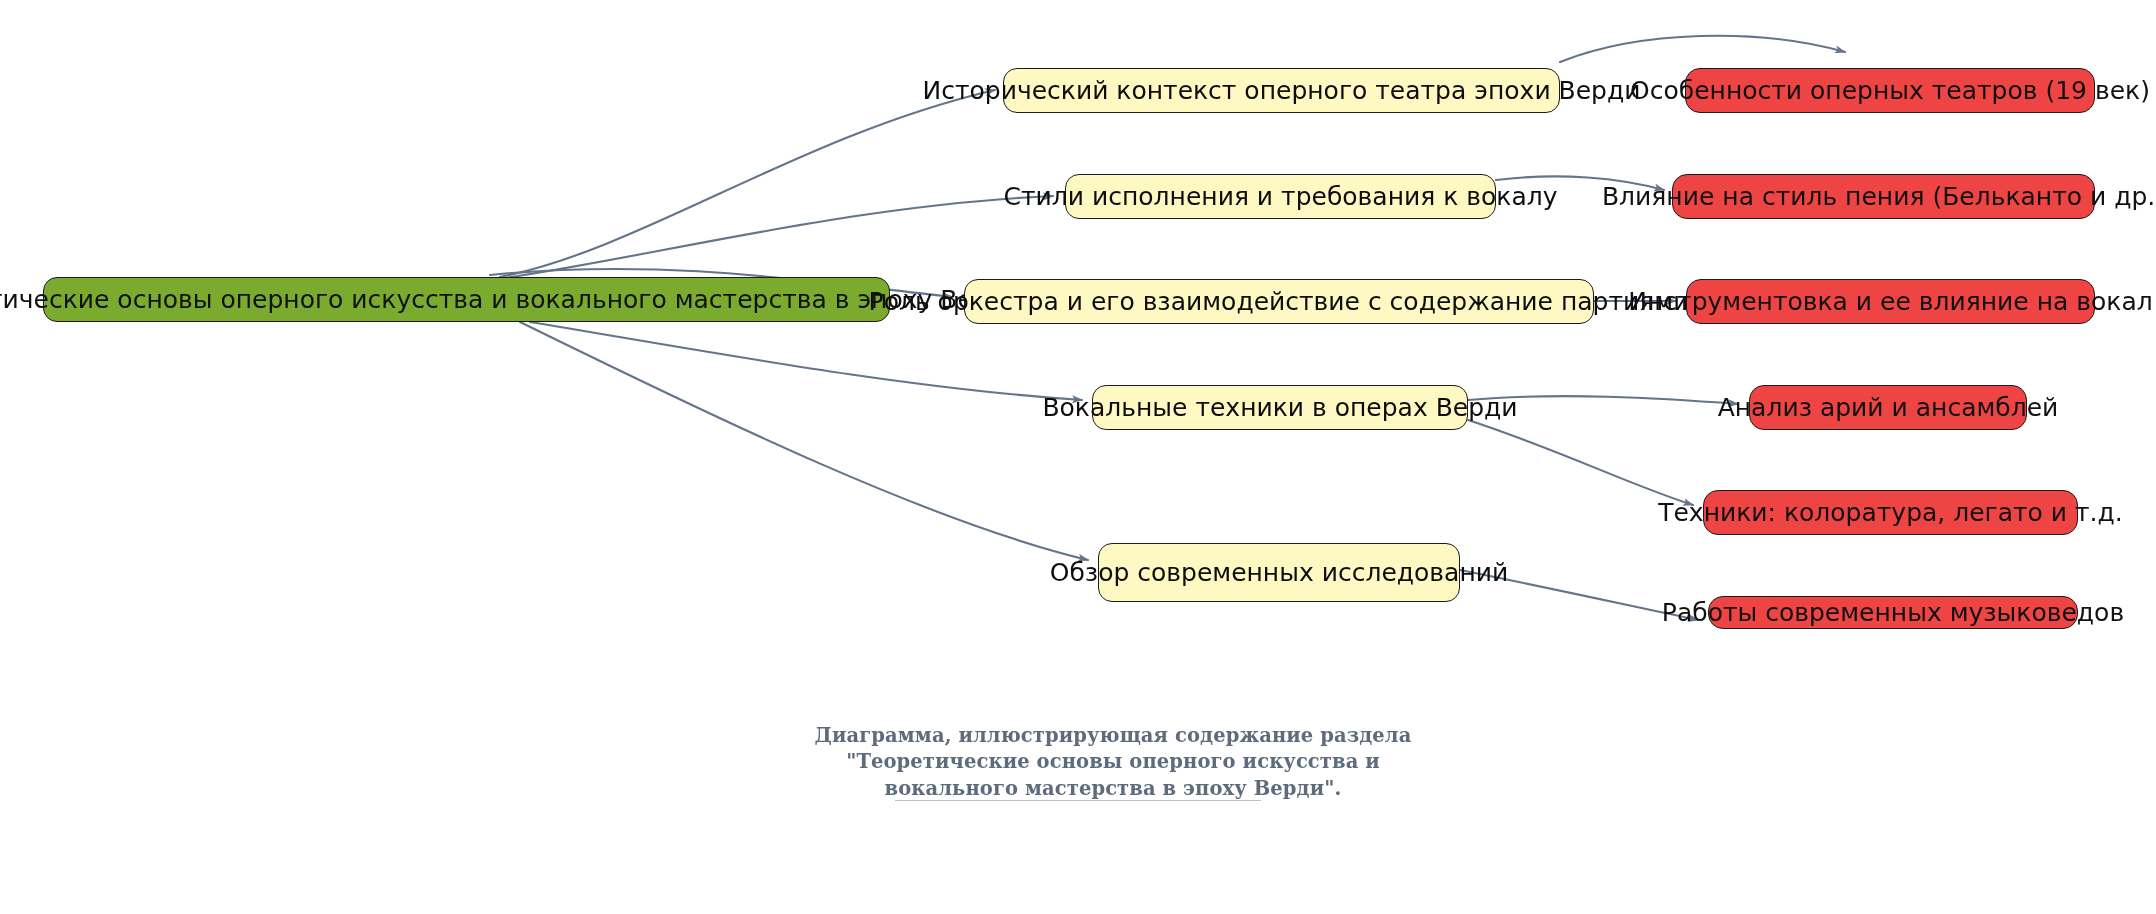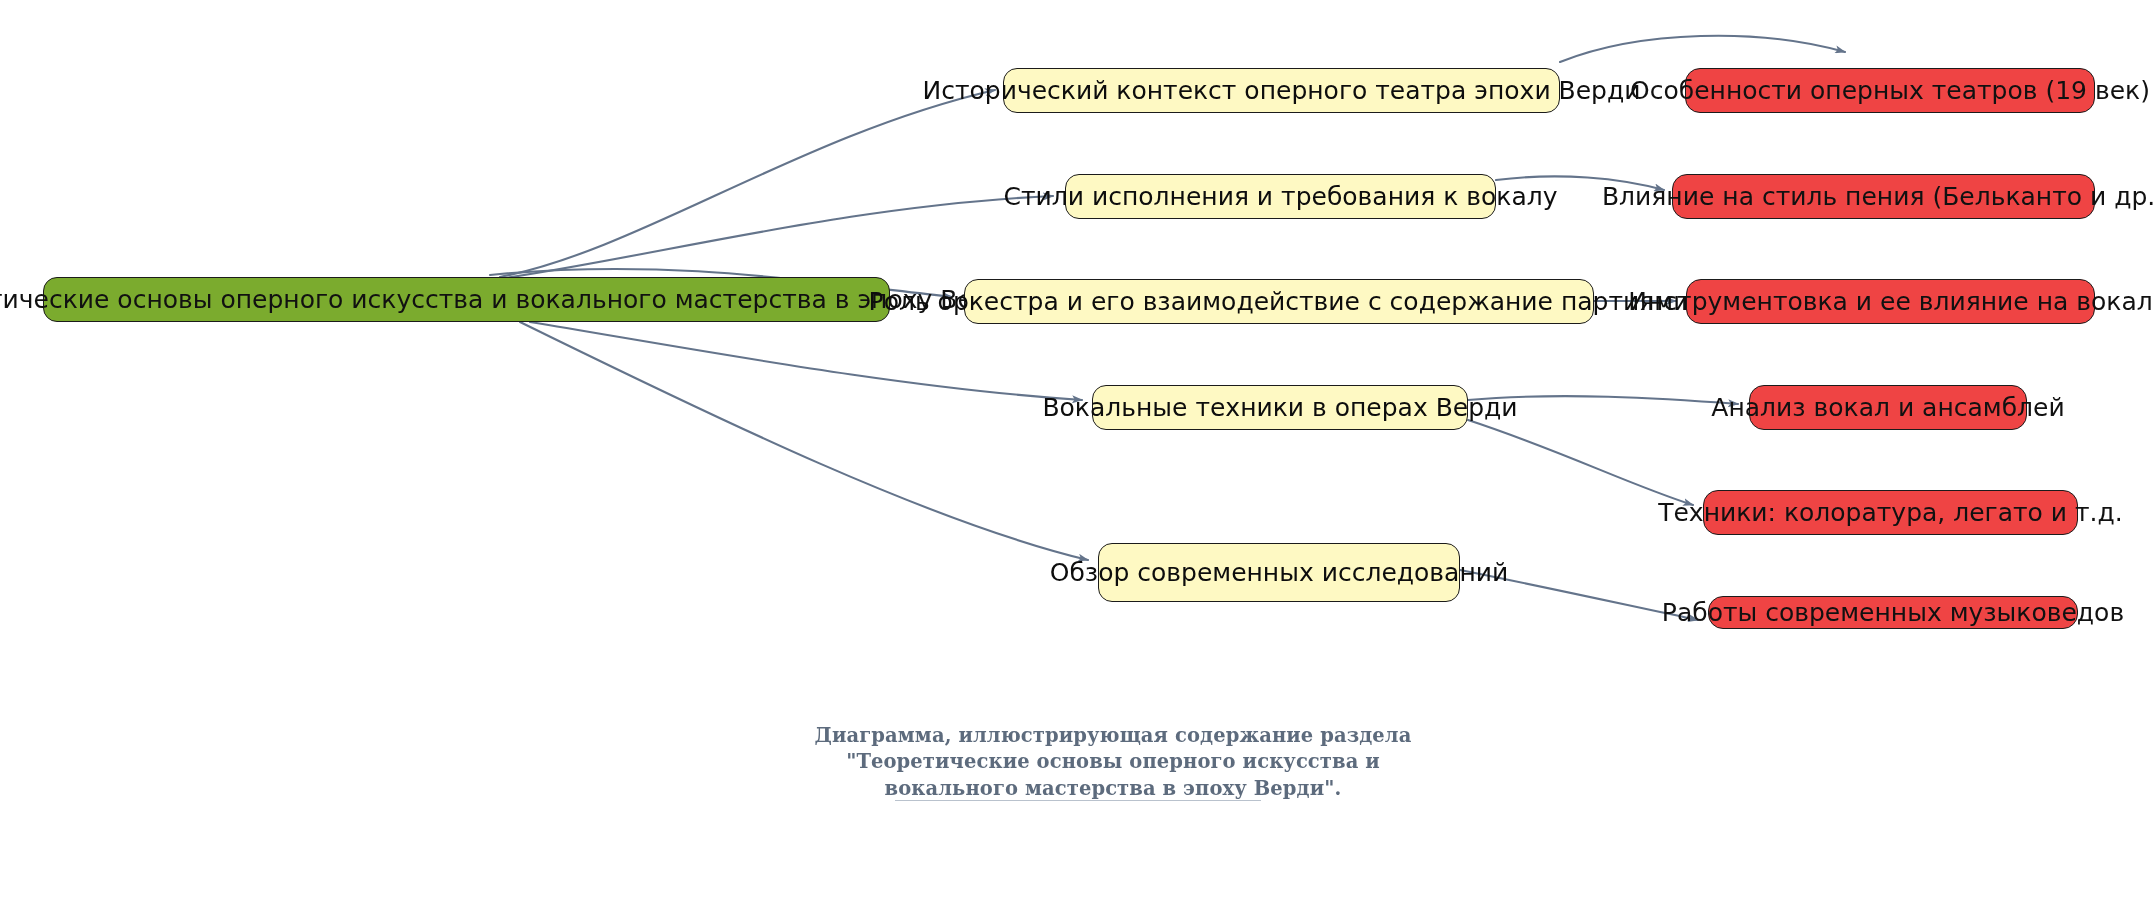--- a/index.html
+++ b/index.html
@@ -149,21 +149,21 @@
       <div class="node leaf" style="left: 1685px; top: 68px; width: 410px; height: 45px;">
         <span class="node-label">Особенности оперных театров (19 век)</span>
       </div>
       <div class="node leaf" style="left: 1672px; top: 174px; width: 423px; height: 45px;">
         <span class="node-label">Влияние на стиль пения (Бельканто и др.)</span>
       </div>
       <div class="node leaf" style="left: 1686px; top: 279px; width: 409px; height: 45px;">
         <span class="node-label">Инструментовка и ее влияние на вокал</span>
       </div>
       <div class="node leaf" style="left: 1749px; top: 385px; width: 278px; height: 45px;">
-        <span class="node-label">Анализ вокал и ансамблей</span>
+        <span class="node-label">Анализ арий и ансамблей</span>
       </div>
       <div class="node leaf" style="left: 1703px; top: 490px; width: 375px; height: 45px;">
         <span class="node-label">Техники: колоратура, легато и т.д.</span>
       </div>
       <div class="node leaf" style="left: 1708px; top: 596px; width: 370px; height: 33px;">
         <span class="node-label">Работы современных музыковедов</span>
       </div>
     </div>
 
   <div id="caption">

